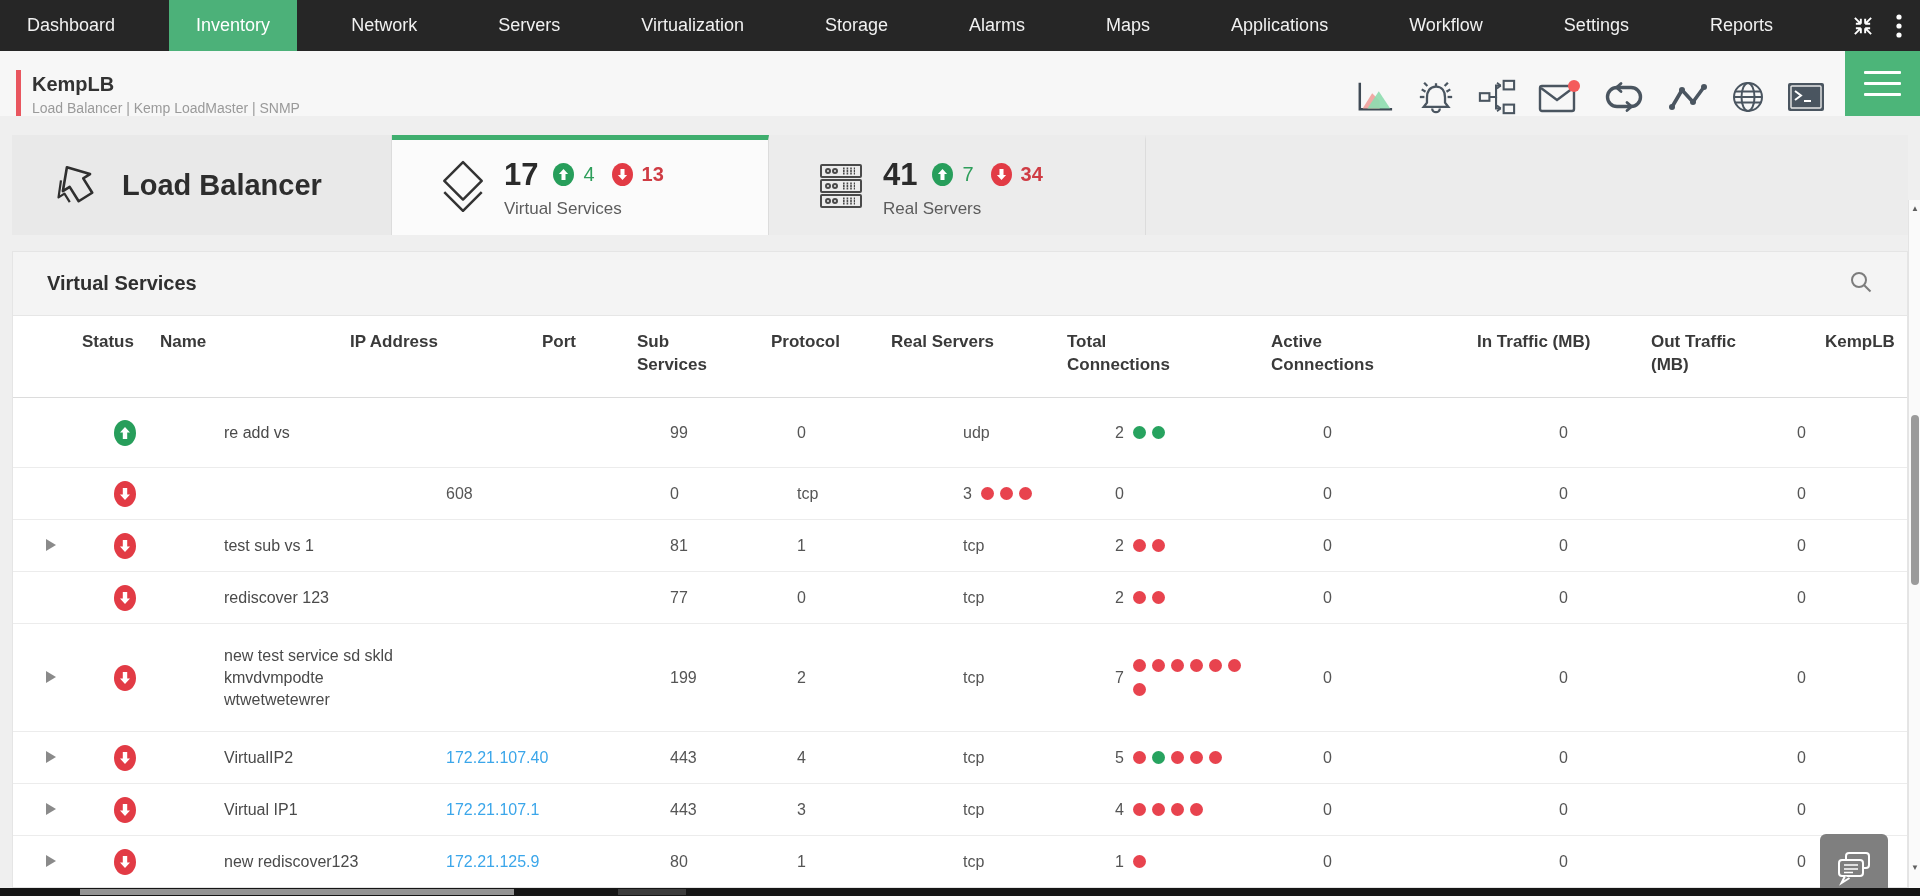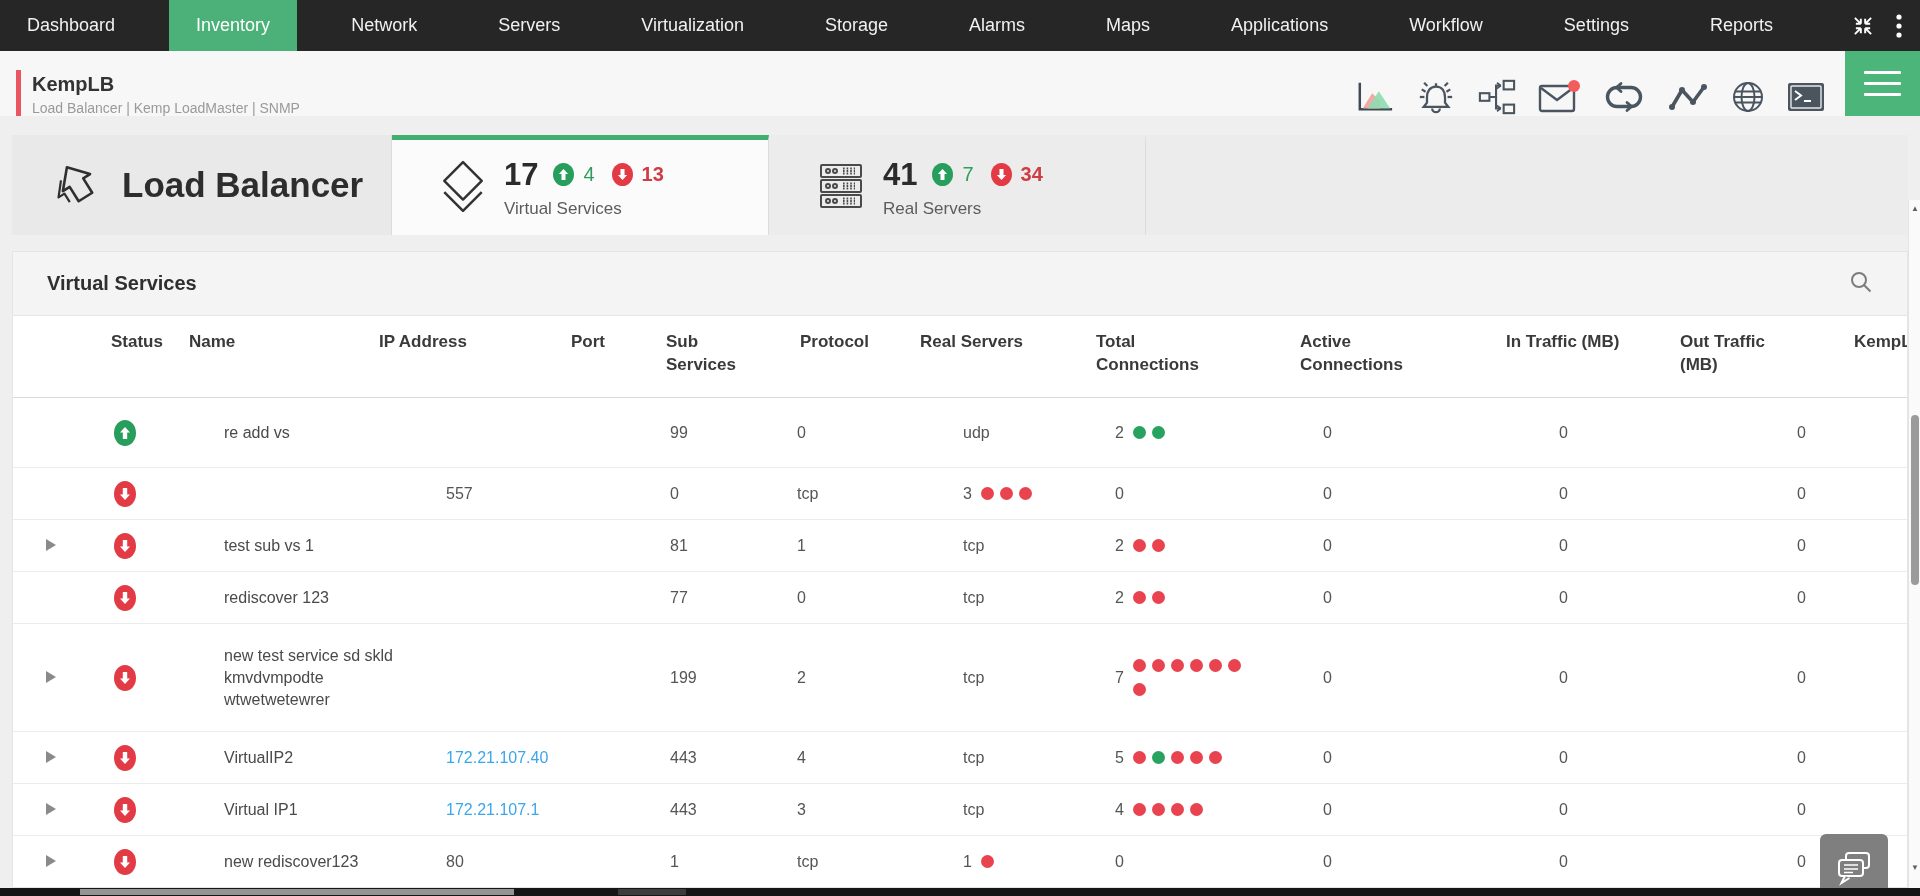--- a/index.html
+++ b/index.html
@@ -19,39 +19,39 @@
   .device-title { font-size:20px; font-weight:bold; color:#333; }
   .device-sub { font-size:14px; color:#9a9a9a; margin-top:4px; }
   .device-icons { margin-left:auto; display:flex; align-items:center; gap:21px; padding-right:20px; }
   .dicon { display:flex; align-items:center; justify-content:center; cursor:pointer; }
   .hamburger { width:75px; height:65px; background:#4cb579; border:none; display:flex; flex-direction:column; align-items:center; justify-content:center; gap:8px; cursor:pointer; }
   .hamburger span { width:37px; height:3px; background:#fff; border-radius:1px; }
 
   
   .category-strip { margin:19px 12px 0 12px; height:100px; display:flex; background:#ececec; }
   .cat-left { width:380px; display:flex; align-items:center; gap:24px; padding-left:34px; background:#e9e9e9; border-right:1px solid #dcdcdc; }
-  .cat-title { font-size:35px; font-weight:bold; color:#2d2d2d; }
+  .cat-title { font-size:29px; font-weight:bold; color:#2d2d2d; }
   .tab { width:377px; display:flex; align-items:center; gap:18px; padding-left:48px; border-top:5px solid transparent; border-right:1px solid #dcdcdc; cursor:pointer; }
   .tab.active { background:#fbfbfb; border-top-color:#3fae6e; }
   .tab-top { display:flex; align-items:center; gap:9px; }
   .tab-big { font-size:31px; font-weight:bold; color:#2b2b2b; margin-right:6px; }
   .pill { width:21px; height:23px; border-radius:50%; display:inline-flex; align-items:center; justify-content:center; }
   .pill.up { background:#279e5b; } .pill.down { background:#e23b45; }
   .pill-count { font-size:20px; }
   .pill-count.up { color:#2e9e5b; margin-right:8px; } .pill-count.down { color:#cf3c44;font-weight:bold; }
   .tab-label { font-size:17px; color:#5c5c5c; margin-top:6px; }
 
   
   .panel { margin:16px 12px 0 12px; background:#fff; height:637px; overflow:hidden; border:1px solid #e5e5e5; }
   .panel-header { height:64px; background:#f4f4f4; border-bottom:1px solid #e6e6e6; display:flex; align-items:center; justify-content:space-between; padding:0 34px; }
   .panel-title { font-size:20px; font-weight:bold; color:#2f2f2f; }
 
   .grid { display:grid; grid-template-columns:36px 78px 190px 192px 95px 134px 120px 176px 204px 206px 174px 174px minmax(50px,1fr); padding:0 20px 0 33px; align-items:center; }
   .thead { min-height:82px; border-bottom:1px solid #dcdcdc; align-items:start; padding-top:15px; font-size:17px; font-weight:bold; color:#3a3a3a; line-height:1.35; }
-  .th { padding-right:8px;margin-left:29px; }
+  .th { padding-right:8px; }
   .th.w44 { max-width:48px; } .th.w70 { max-width:70px; } .th.w110 { max-width:112px; } .th.w95 { max-width:95px; }
   .tr { min-height:52px; border-bottom:1px solid #ececec; font-size:16px; color:#555; background:#fff;gap:32px; }
   .tbody .tr:first-child { min-height:70px; }
   .tr.tall { min-height:108px; }
   .td { padding:8px 10px 8px 0; line-height:22px; }
   .name-cell { color:#4a4a4a; }
   .ip-link { color:#3ba6ea; text-decoration:none; cursor:pointer; }
   .expander { width:0; height:0; border-left:10px solid #8a8a8a; border-top:6px solid transparent; border-bottom:6px solid transparent; display:inline-block; cursor:pointer; }
   .status-oval { width:22px; height:26px; border-radius:50%; display:inline-flex; align-items:center; justify-content:center; }
   .status-oval.up { background:#279e5b; } .status-oval.down { background:#e23b45; }
@@ -326,21 +326,21 @@
         <div class="td"><span class="toggle"><span class="knob"></span></span></div>
       </div>
       <div class="grid tr">
         <div class="td"></div>
         <div class="td"><span class="status-oval down">
             <svg width="12" height="14" viewBox="0 0 12 14">
               <path d="M6 1 L11 6.5 H8.2 V13 H3.8 V6.5 H1 Z" fill="#fff" transform="rotate(180 6 7)"></path>
             </svg>
           </span></div>
         <div class="td"></div>
-        <div class="td">557</div>
+        <div class="td">608</div>
         <div class="td">0</div>
         <div class="td">tcp</div>
         <div class="td rs-cell">
           <span>3</span>
           <span class="rs-dots">
             <span class="dot red"></span>
             <span class="dot red"></span>
             <span class="dot red"></span>
           </span>
         </div>
@@ -486,20 +486,21 @@
         <div class="td"><span class="toggle"><span class="knob"></span></span></div>
       </div>
       <div class="grid tr">
         <div class="td"><span class="expander"></span></div>
         <div class="td"><span class="status-oval down">
             <svg width="12" height="14" viewBox="0 0 12 14">
               <path d="M6 1 L11 6.5 H8.2 V13 H3.8 V6.5 H1 Z" fill="#fff" transform="rotate(180 6 7)"></path>
             </svg>
           </span></div>
         <div class="td name-cell">new rediscover123</div>
+        <div class="td"><a class="ip-link">172.21.125.9</a></div>
         <div class="td">80</div>
         <div class="td">1</div>
         <div class="td">tcp</div>
         <div class="td rs-cell">
           <span>1</span>
           <span class="rs-dots">
             <span class="dot red"></span>
           </span>
         </div>
         <div class="td">0</div>

